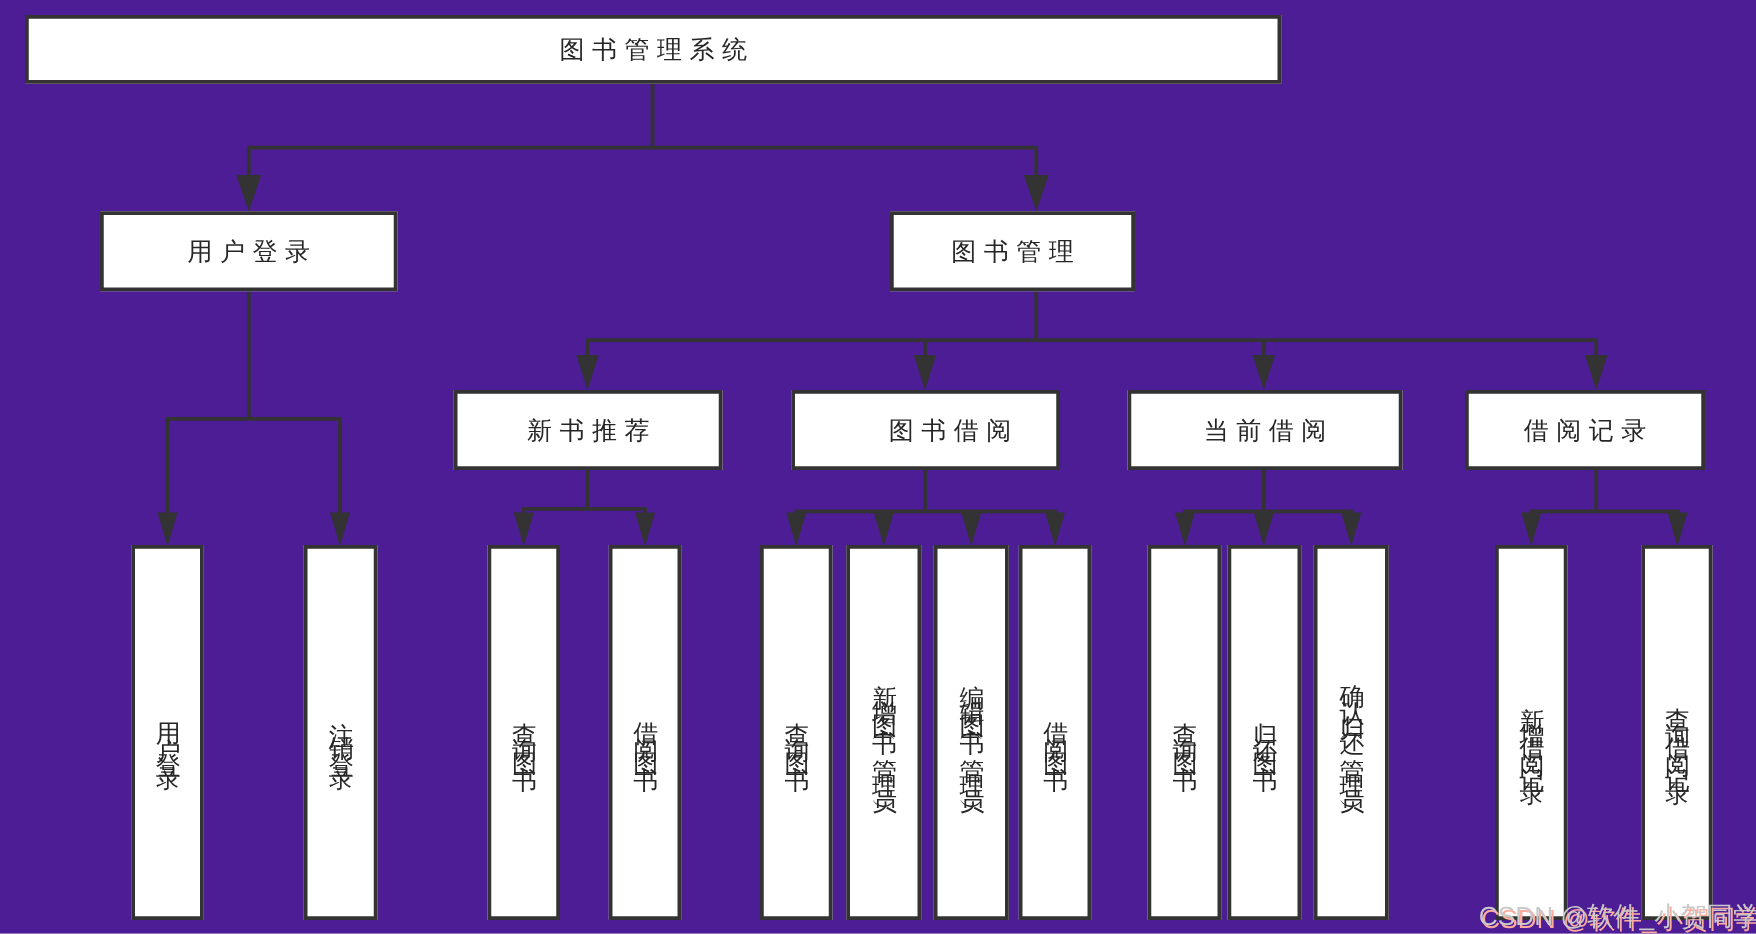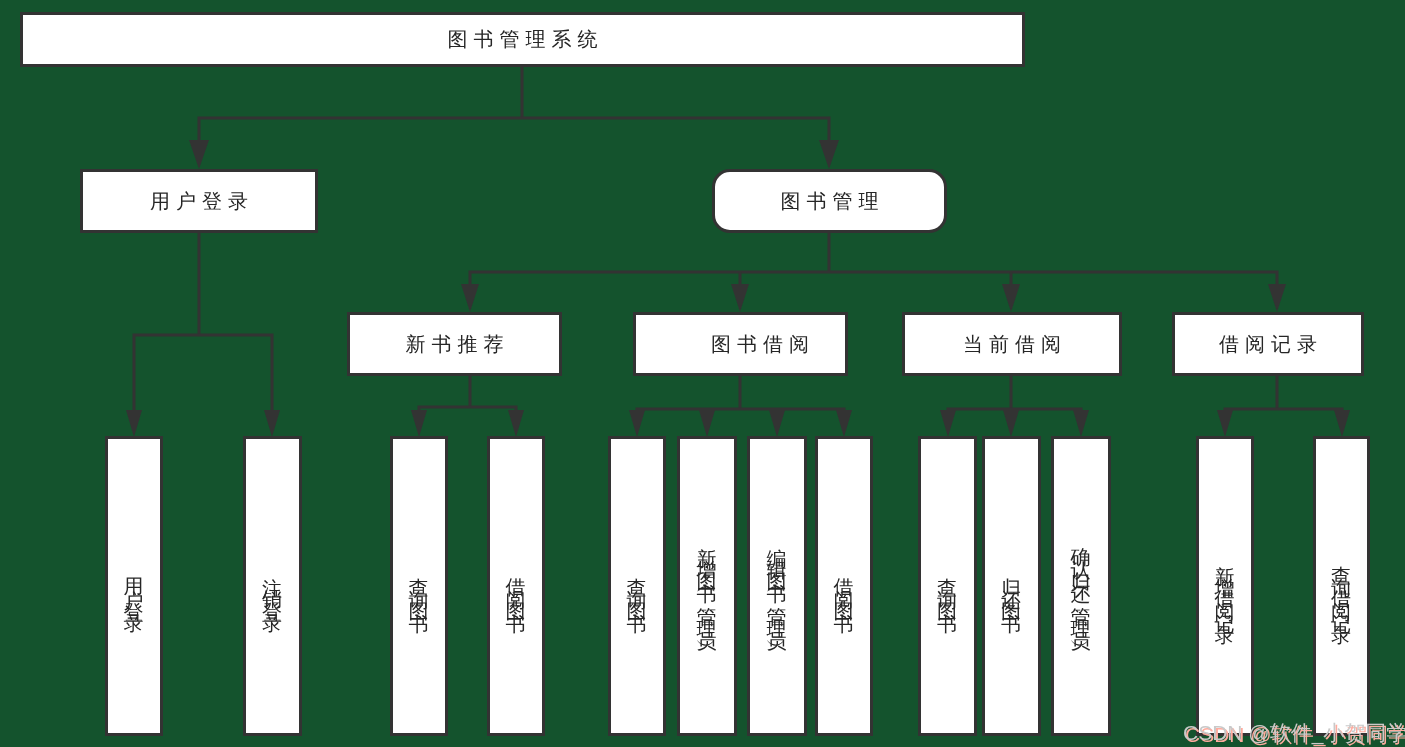--- a/index.html
+++ b/index.html
@@ -1,20 +1,20 @@
 <!DOCTYPE html>
 <html><head>
 <meta charset="utf-8">
 <style>
   html, body { margin: 0; padding: 0; background: #ffffff; }
   .stage {
     position: relative;
     width: 1405px;
     height: 747px;
-    background: #14532d;
+    background: #4c1d95;
     overflow: hidden;
     font-family: "Liberation Sans", sans-serif;
     color: #262626;
   }
   svg.wires {
     position: absolute;
     left: 0; top: 0;
     width: 1405px; height: 747px;
     pointer-events: none;
   }
@@ -45,22 +45,22 @@
   .vbox span {
     writing-mode: vertical-lr;
     text-orientation: mixed;
     font-size: 20px;
     letter-spacing: 12px;
     line-height: 1;
   }
   
   .b-root  { left: 20px;   top: 12px;  width: 1005px; height: 55px; }
   .b-user  { left: 80px;   top: 169px; width: 238px;  height: 64px; }
-  .b-mgmt  { left: 712px;  top: 169px; width: 235px;  height: 64px; border-radius: 18px; }
-  .b-rec   { left: 347px;  top: 312px; width: 215px;  height: 64px; }
+  .b-mgmt  { left: 712px;  top: 169px; width: 196px;  height: 64px; }
+  .b-rec   { left: 363px;  top: 312px; width: 215px;  height: 64px; }
   .b-bor   { left: 633px;  top: 312px; width: 215px;  height: 64px; padding-left: 39px; }
   .b-cur   { left: 902px;  top: 312px; width: 220px;  height: 64px; }
   .b-his   { left: 1172px; top: 312px; width: 192px;  height: 64px; }
   .lf1  { left: 105px;  width: 58px; }
   .lf2  { left: 243px;  width: 59px; }
   .lf3  { left: 390px;  width: 58px; }
   .lf4  { left: 487px;  width: 58px; }
   .lf5  { left: 608px;  width: 58px; }
   .lf6  { left: 677px;  width: 60px; }
   .lf7  { left: 747px;  width: 60px; }

